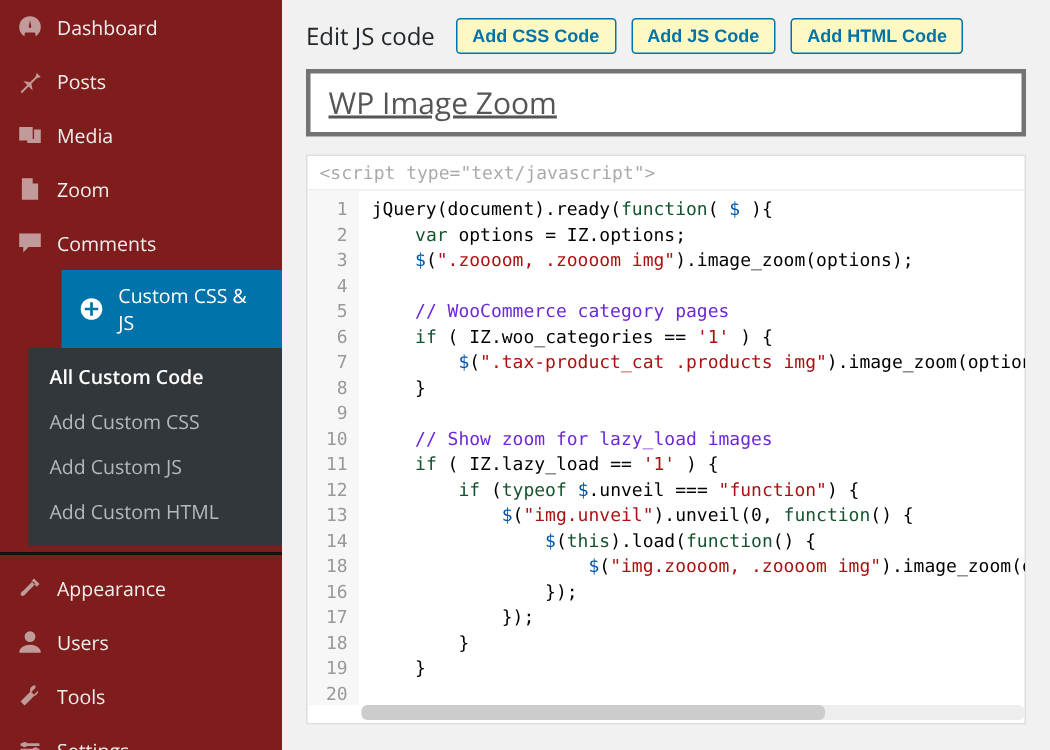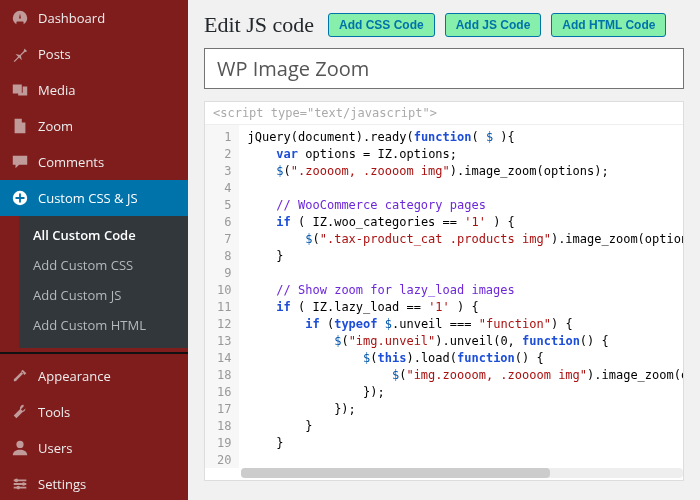--- a/index.html
+++ b/index.html
@@ -1,41 +1,41 @@
 <!DOCTYPE html>
 <html><head>
 <meta charset="utf-8">
 <style>
   * { box-sizing: border-box; margin: 0; padding: 0; }
   body { font-family: -apple-system, "Open Sans", sans-serif; font-size: 13px; color: #444; background: #f1f1f1; width: 700px; height: 500px; overflow: hidden; }
   .wrap { display: flex; height: 500px; }
   .sidebar { width: 188px; background: #7f1d1d; color: #eee; flex-shrink: 0; display: flex; flex-direction: column; }
   .menu-item { display: flex; align-items: center; gap: 8px; padding: 8px 10px; color: #eee; cursor: pointer; font-size: 13px; }
   .menu-item .ico { width: 20px; height: 20px; display: inline-flex; align-items: center; justify-content: center; opacity: 0.6; }
-  .menu-item.current { background: #0073aa; color: #fff; position: relative; }
+  .menu-item.current { background: #0073aa; color: #fff; position: relative; margin-left: 41px; }
   .menu-item.current .ico { opacity: 1; }
   .menu-item.current::after { content: ""; position: absolute; right: -8px; top: 50%; margin-top: -8px; border: 8px solid transparent; border-right-color: #f1f1f1; }
   .submenu { background: #32373c; padding: 4px 0 8px; margin-left: 19px; }
   .submenu .sub-item { padding: 6px 12px 6px 14px; color: #b4b9be; cursor: pointer; font-size: 13px; }
   .submenu .sub-item.active { color: #fff; font-weight: 600; }
   .sep { height: 6px; background: #23282d; border-top: 1px solid #111; border-bottom: 1px solid #111; margin: 4px 0; }
   .main { flex: 1; padding: 0; overflow: hidden; }
   .header { padding: 12px 16px 10px; display: flex; align-items: center; gap: 10px; flex-wrap: wrap; }
-  .page-title { font-size: 22px; font-weight: 400; color: #23282d; margin-right: 4px; font-family: Liberation Serif, serif; }
-  .btn { background: #86efac; color: #0073aa; border: 1px solid #0073aa; border-radius: 3px; padding: 4px 10px; font-size: 12px; font-weight: 600; cursor: pointer; }
-  .title-field { margin: 0 16px 12px; background: #fff; border: 1px solid #737373; padding: 6px 12px; font-size: 20px; color: #555; }
+  .page-title { font-size: 16px; font-weight: 400; color: #23282d; margin-right: 4px; }
+  .btn { background: #fef9c3; color: #0073aa; border: 1px solid #0073aa; border-radius: 3px; padding: 4px 10px; font-size: 12px; font-weight: 600; cursor: pointer; }
+  .title-field { margin: 0 16px 12px; background: #fff; border: 3px solid #737373; padding: 6px 12px; font-size: 20px; color: #555; text-decoration: underline; }
   .editor { margin: 0 16px; border: 1px solid #ddd; background: #fff; height: 380px; display: flex; flex-direction: column; overflow: hidden; }
   .editor-head { padding: 4px 8px; color: #aaa; font-family: Menlo, Consolas, monospace; font-size: 12px; border-bottom: 1px solid #eee; }
   .code-area { flex: 1; display: flex; font-family: Menlo, Consolas, monospace; font-size: 12px; overflow: auto; }
   .gutter { background: #f7f7f7; color: #999; text-align: right; padding: 4px 8px 4px 12px; user-select: none; }
   .gutter div { height: 17px; line-height: 17px; }
   .code { padding: 4px 0 4px 8px; white-space: pre; }
   .code .line { height: 17px; line-height: 17px; }
   .tok-ident { color: #000; }
-  .tok-key { color: #1d4ed8; font-weight: bold; }
+  .tok-key { color: #14532d; }
   .tok-str { color: #a11; }
   .tok-com { color: #6d28d9; }
   .tok-punc { color: #000; }
   .tok-var { color: #05a; }
   .scrollbar { height: 10px; background: #eee; margin: 0 0 2px 36px; border-radius: 4px; }
   .scrollbar .thumb { width: 70%; height: 100%; background: #ccc; border-radius: 4px; }
   svg { fill: currentColor; }
 </style>
 </head>
 <body>
@@ -102,33 +102,33 @@
       <span class="ico">
           <svg viewBox="0 0 20 20" width="18" height="18">
             <path d="M4 16c2 0 3-2 3-2l7-7-2-2-7 7s-2 1-2 3l1 1zM13 3l4 4-2 2-4-4z"></path>
           </svg>
         </span>
       <span>Appearance</span>
     </div>
     <div class="menu-item">
       <span class="ico">
           <svg viewBox="0 0 20 20" width="18" height="18">
-            <path d="M14 2a4 4 0 00-4 5L3 14l3 3 7-7a4 4 0 003-4l-3 3-2-2 3-3z"></path>
-          </svg>
-        </span>
-      <span>Tools</span>
-    </div>
-    <div class="menu-item">
-      <span class="ico">
-          <svg viewBox="0 0 20 20" width="18" height="18">
             <circle cx="10" cy="6" r="4"></circle>
             <path d="M2 18c0-4 4-6 8-6s8 2 8 6z"></path>
           </svg>
         </span>
       <span>Users</span>
+    </div>
+    <div class="menu-item">
+      <span class="ico">
+          <svg viewBox="0 0 20 20" width="18" height="18">
+            <path d="M14 2a4 4 0 00-4 5L3 14l3 3 7-7a4 4 0 003-4l-3 3-2-2 3-3z"></path>
+          </svg>
+        </span>
+      <span>Tools</span>
     </div>
     <div class="menu-item">
       <span class="ico">
           <svg viewBox="0 0 20 20" width="18" height="18">
             <path d="M3 5h14v2H3zM3 9h14v2H3zM3 13h14v2H3z"></path>
             <circle cx="6" cy="6" r="2"></circle>
             <circle cx="14" cy="10" r="2"></circle>
             <circle cx="8" cy="14" r="2"></circle>
           </svg>
         </span>

